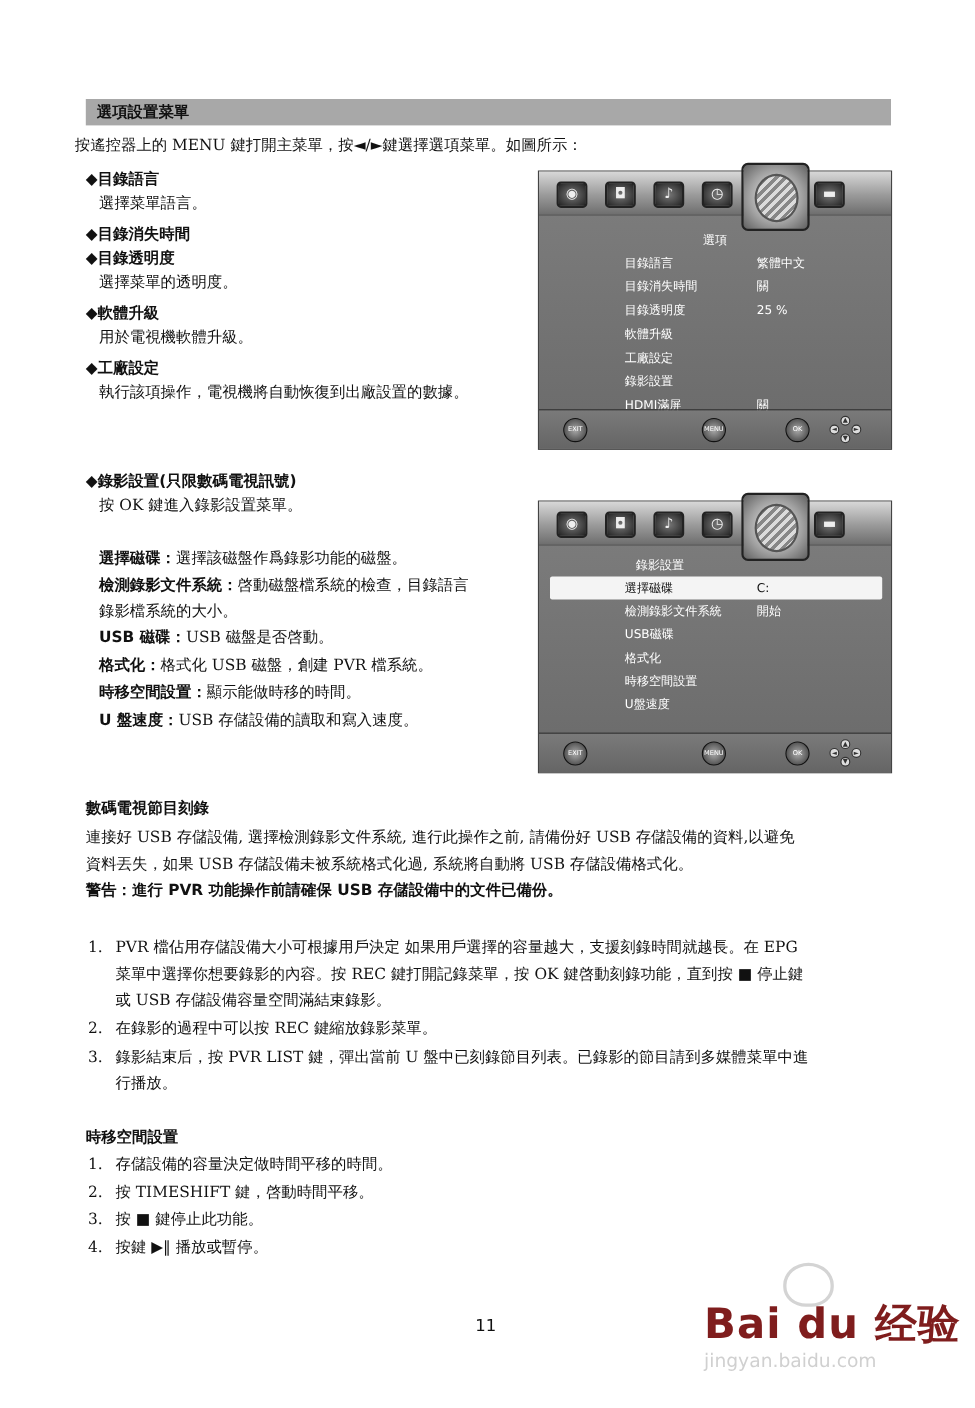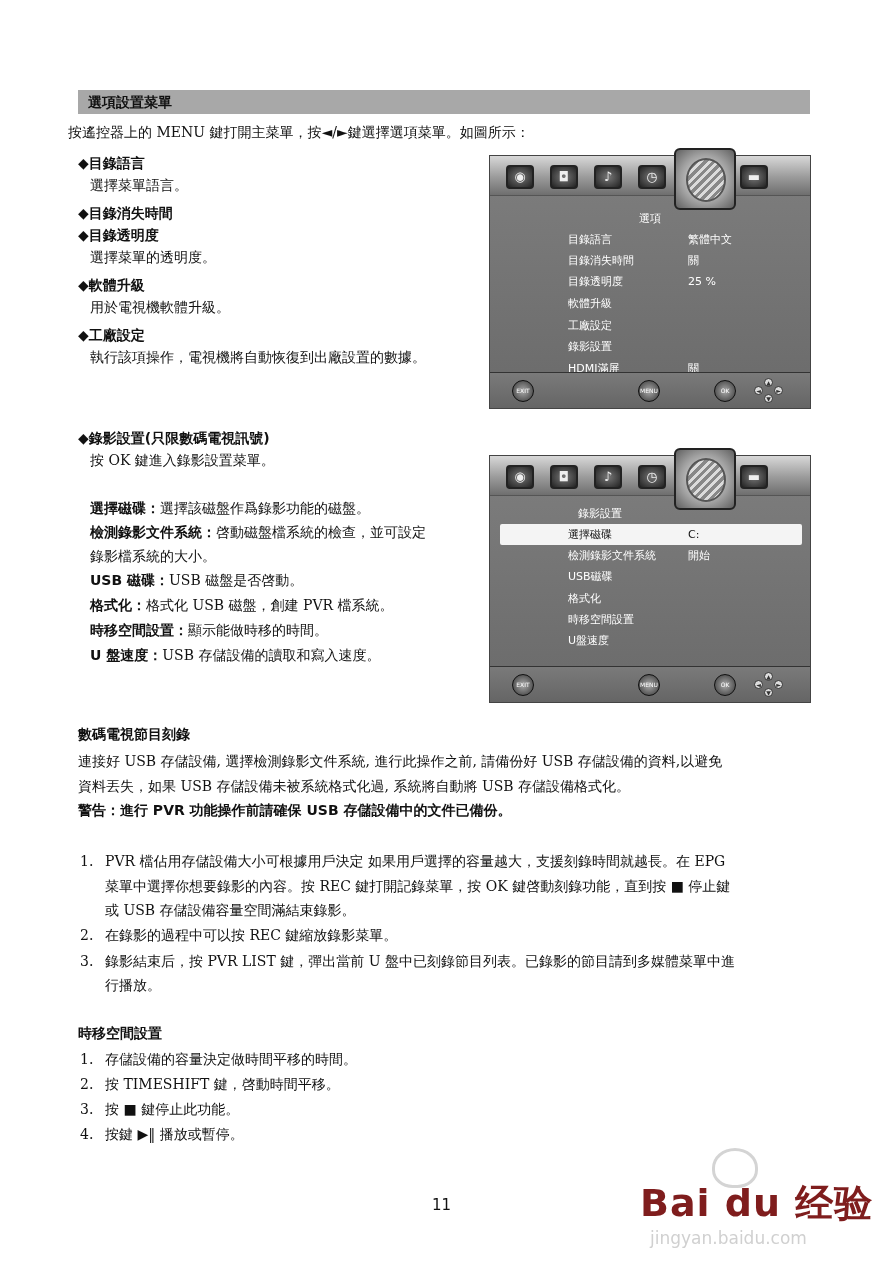--- a/index.html
+++ b/index.html
@@ -46,21 +46,21 @@
   <div class="bullet-title" style="height:22px;line-height:22px;">◆軟體升級</div>
   <div class="p indent" style="height:28px;">用於電視機軟體升級。</div>
   <div class="bullet-title" style="height:22px;line-height:22px;">◆工廠設定</div>
   <div class="p indent" style="height:28px;">執行該項操作，電視機將自動恢復到出廠設置的數據。</div>
 </div>
 
 <div class="abs" style="left:78px; top:427px; width:410px;">
   <div class="bullet-title" style="height:22px;line-height:22px;">◆錄影設置(只限數碼電視訊號)</div>
   <div class="p indent" style="height:48px;">按  OK 鍵進入錄影設置菜單。</div>
   <div class="p indent" style="height:24px;"><span class="bold">選擇磁碟：</span><span>選擇該磁盤作爲錄影功能的磁盤。</span></div>
-  <div class="p indent" style="height:24px;"><span class="bold">檢測錄影文件系統：</span><span>啓動磁盤檔系統的檢查，並可設定</span></div>
+  <div class="p indent" style="height:24px;"><span class="bold">檢測錄影文件系統：</span><span>啓動磁盤檔系統的檢查，目錄語言</span></div>
   <div class="p indent" style="height:24px;">錄影檔系統的大小。</div>
   <div class="p indent" style="height:25px;"><span class="bold">USB 磁碟：</span><span>USB 磁盤是否啓動。</span></div>
   <div class="p indent" style="height:25px;"><span class="bold">格式化：</span><span>格式化 USB 磁盤，創建 PVR 檔系統。</span></div>
   <div class="p indent" style="height:25px;"><span class="bold">時移空間設置：</span><span>顯示能做時移的時間。</span></div>
   <div class="p indent" style="height:25px;"><span class="bold">U 盤速度：</span><span>USB 存儲設備的讀取和寫入速度。</span></div>
 </div>
 
 <div class="abs tv" style="left:489px; top:155px; height:254px;">
   <div class="tv-top">
     <div class="tv-icon" style="left:16px;">
@@ -206,14 +206,14 @@
 <div class="abs list-item" style="left:80px; top:1098px;">3.</div>
 <div class="abs list-item" style="left:105px; top:1098px; white-space:nowrap;">按 ■ 鍵停止此功能。</div>
 <div class="abs list-item" style="left:80px; top:1123px;">4.</div>
 <div class="abs list-item" style="left:105px; top:1123px; white-space:nowrap;">按鍵  ▶‖  播放或暫停。</div>
 
 <div class="abs" style="left:432px; top:1196px; font-family:'DejaVu Sans', sans-serif; font-size:15px;">11</div>
 
 <div class="abs wm" style="left:640px; top:1148px; width:200px; height:110px;">
   <div style="position:absolute; left:72px; top:0; width:46px; height:40px; border-radius:50% 50% 45% 45%; border:3px solid #d4d4d4;"></div>
   <div style="position:absolute; left:0; top:30px; font-size:38px; font-weight:bold; letter-spacing:1px; color:#7f1d1d; white-space:nowrap;">Bai du 经验</div>
-  <div style="position:absolute; left:10px; top:80px; font-size:17px; color:#d0d0d0; white-space:nowrap;">jingyan.baidu.com</div>
+  <div style="position:absolute; left:0; top:80px; font-size:17px; color:#d0d0d0; white-space:nowrap;">jingyan.baidu.com</div>
 </div>
 
 </body></html>

